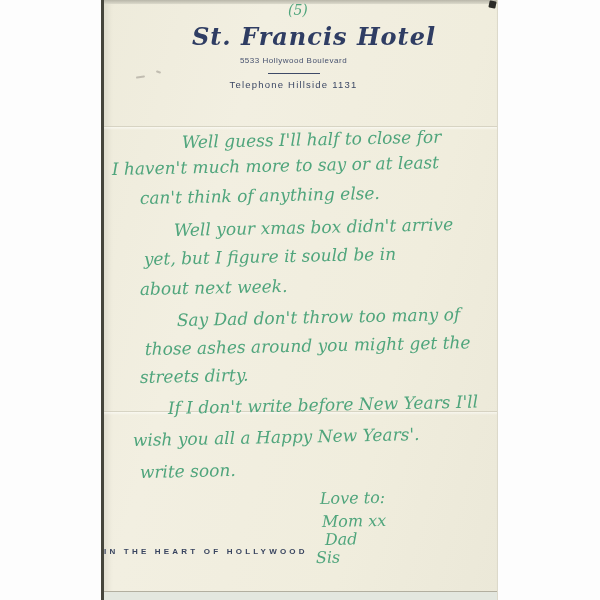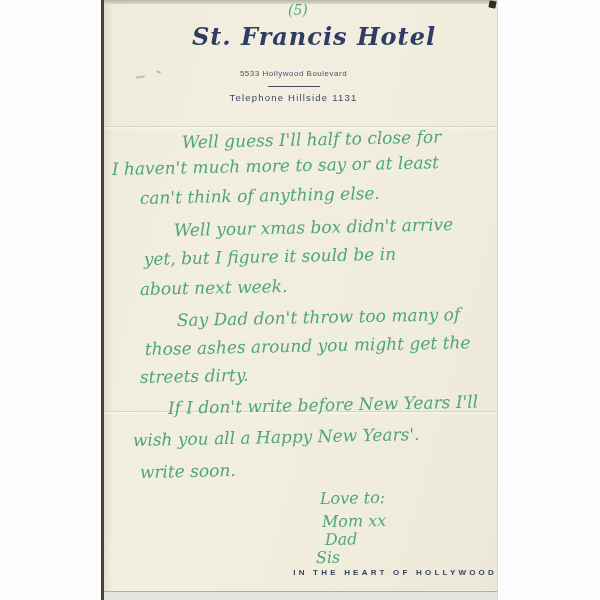--- a/index.html
+++ b/index.html
@@ -35,30 +35,30 @@
   
   .page-num{position:absolute;left:184px;top:2px;color:var(--ink);
     font:italic 14px "DejaVu Serif",serif;}
   
   .letterhead{position:absolute;left:0;top:24px;width:379px;text-align:center;
     color:var(--navy);}
   .lh-name1{font:italic 700 24px "DejaVu Serif",serif;letter-spacing:1px;line-height:26px;margin-left:41px;}
   .lh-name2{font:italic 700 19px "DejaVu Serif",serif;letter-spacing:1px;line-height:20px;}
   .lh-addr{font:8px "Liberation Sans",sans-serif;letter-spacing:.5px;
     line-height:10px;color:#46516e;}
-  .lh-addr.first{margin-top:19px;}
+  .lh-addr.first{margin-top:6px;}
   .lh-rule{width:52px;border-top:1.5px solid #3e4a67;margin:7px auto 5px auto;}
   .lh-tel{font:9.5px "Liberation Sans",sans-serif;letter-spacing:1.2px;color:#3b4764;}
   
   .hw{position:absolute;color:var(--ink);white-space:nowrap;
     font:italic 17px "DejaVu Serif",serif;
     transform:rotate(-1.2deg);transform-origin:left bottom;}
   .hw.close{font-size:16px;transform:rotate(-1deg);}
   
-  .footer{position:absolute;left:0;top:568px;width:100%;text-align:right;
+  .footer{position:absolute;left:0;top:547px;width:100%;text-align:left;
     font:bold 8px "Liberation Sans",sans-serif;letter-spacing:3.2px;color:#38445f;}
 </style>
 </head>
 <body>
 
 <div class="scan">
   <div class="paper">
 
     <div class="top-edge"></div>
     <div class="corner-mark"></div>

